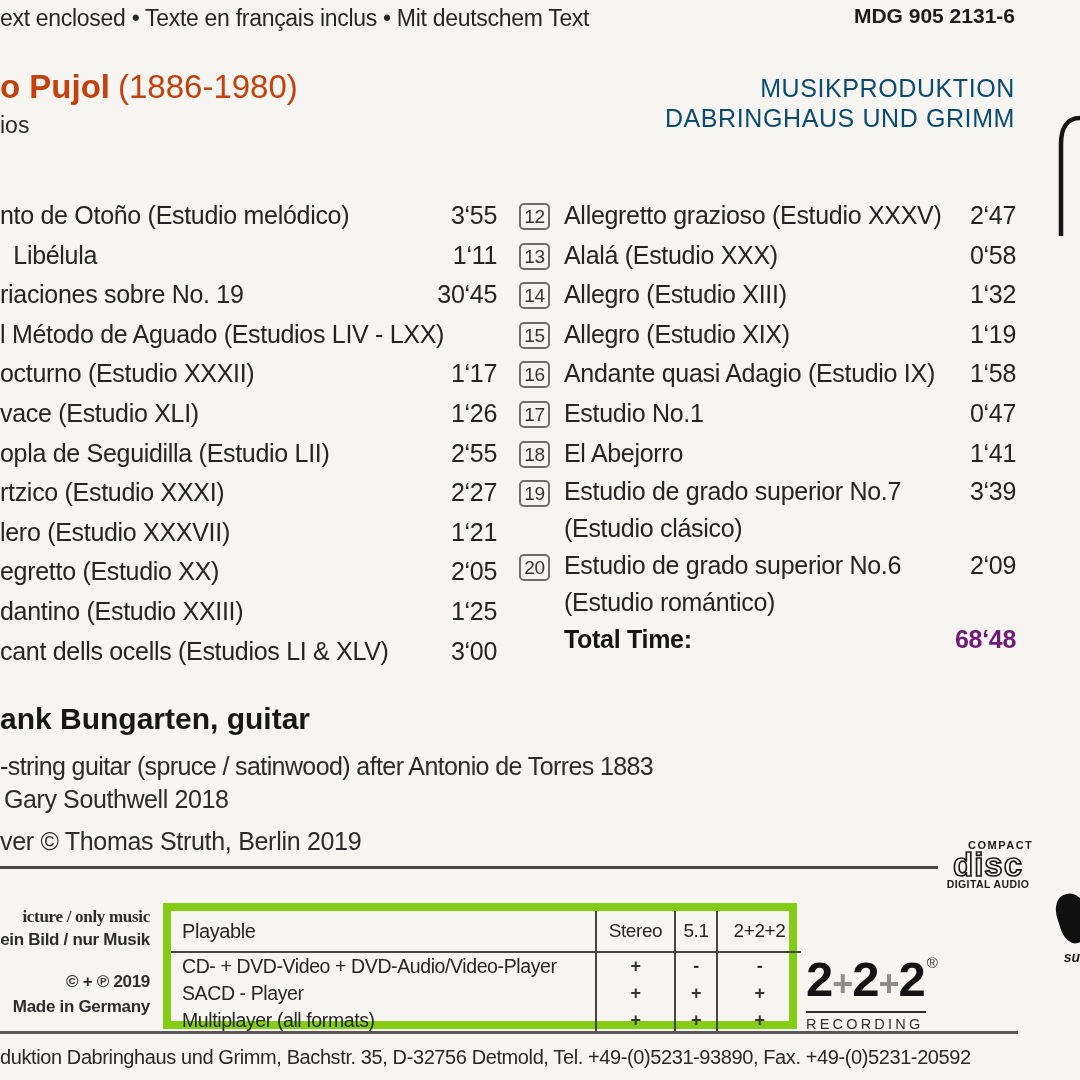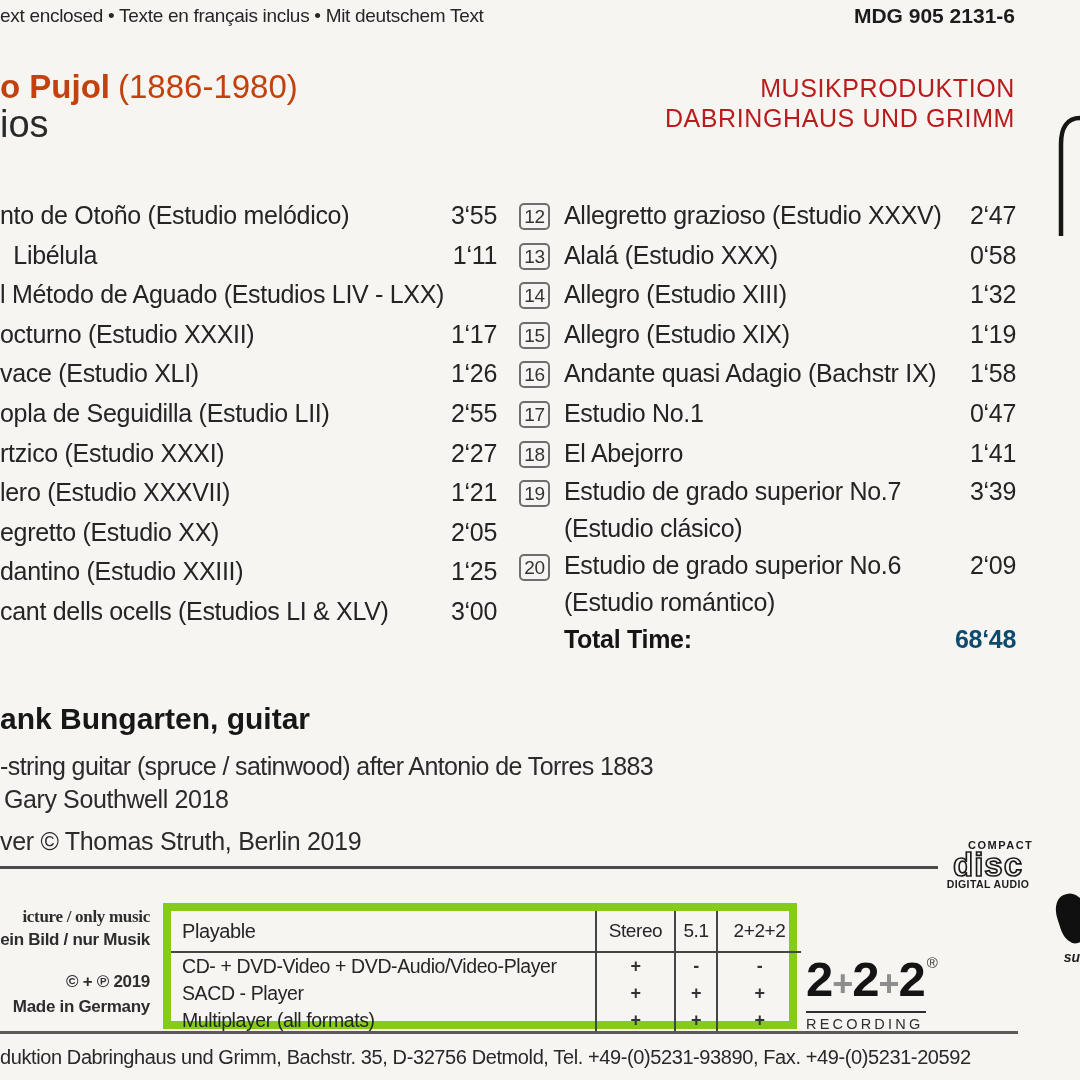--- a/index.html
+++ b/index.html
@@ -4,45 +4,45 @@
 <style>
   html,body{margin:0;padding:0;}
   body{width:1080px;height:1080px;overflow:hidden;background:#f6f5f2;
        font-family:"Liberation Sans",sans-serif;color:#222;}
   .page{position:absolute;left:0;top:0;width:1080px;height:1080px;overflow:hidden;}
 
   .abs{position:absolute;white-space:nowrap;}
   .b{font-weight:700;}
 
   
-  .top-note{left:0;top:5px;font-size:19px;letter-spacing:-.3px;color:#262626;}
+  .top-note{left:0;top:5px;font-size:23px;letter-spacing:-.3px;color:#262626;}
   .catalog{right:65px;top:4px;font-size:21px;font-weight:700;color:#1c1c1c;}
   .composer{left:0;top:68px;font-size:33px;color:#c2410c;}
   .composer .dates{margin-left:8px;font-weight:400;}
-  .worktitle{left:0;top:103px;font-size:38px;color:#2a2a2a;text-align:center;}
+  .worktitle{left:0;top:112px;font-size:23px;color:#2a2a2a;text-align:center;}
   .label-block{right:65px;top:74px;text-align:right;font-size:25px;line-height:29.5px;
-               letter-spacing:.6px;color:#b91c1c;white-space:nowrap;position:absolute;}
+               letter-spacing:.6px;color:#0c4a6e;white-space:nowrap;position:absolute;}
   .curve{position:absolute;left:1052px;top:106px;}
 
   
   .list{position:absolute;font-size:25px;letter-spacing:-.3px;color:#242424;}
   .list-left{left:0;top:196px;width:497px;}
   .list-right{left:519px;top:196px;width:497px;}
   .row{position:relative;height:39.6px;}
   .row.tall{height:73.5px;}
   .t-title{position:absolute;left:0;top:0;line-height:39.6px;white-space:pre;}
   .t-time{position:absolute;right:0;top:0;line-height:39.6px;}
   .no-box{position:absolute;left:0;top:7px;width:27px;height:23px;border:2px solid #6e6e6e;
           border-radius:5px;font-size:19px;line-height:23px;text-align:center;color:#333;}
   .rt{position:absolute;left:45px;top:0;line-height:39.6px;white-space:nowrap;}
   .row.tall .rt{line-height:37px;}
   .row.tall .t-time{line-height:37px;margin-left:16px;}
   .t-sub{line-height:inherit;}
   .row.total .t-title{left:45px;font-weight:700;color:#151515;}
-  .row.total .t-time{font-weight:700;color:#0c4a6e;}
+  .row.total .t-time{font-weight:700;color:#701a75;}
 
   
   .artist{left:0;top:702px;font-size:30px;font-weight:700;color:#171717;}
   .cred1{left:0;top:752px;font-size:25px;letter-spacing:-.6px;color:#2b2b2b;}
   .cred2{left:4px;top:785px;font-size:25px;letter-spacing:-.4px;color:#2b2b2b;}
   .cred3{left:0;top:827px;font-size:25px;letter-spacing:-.3px;color:#2b2b2b;}
 
   .sep{position:absolute;height:2.5px;background:#4a4a4a;}
   .sep1{left:0;top:866px;width:938px;}
   .sep2{left:0;top:1031px;width:1018px;background:#5a5a5a;}
@@ -112,20 +112,24 @@
   <div class="list list-left">
     <div class="row">
         <span class="t-title">nto de Otoño (Estudio melódico)</span>
         <span class="t-time">3‘55</span>
       </div>
     <div class="row">
         <span class="t-title">  Libélula</span>
         <span class="t-time">1‘11</span>
       </div>
     <div class="row">
+        <span class="t-title">riaciones sobre No. 19</span>
+        <span class="t-time">30‘45</span>
+      </div>
+    <div class="row">
         <span class="t-title">l Método de Aguado (Estudios LIV - LXX)</span>
         <span class="t-time"></span>
       </div>
     <div class="row">
         <span class="t-title">octurno (Estudio XXXII)</span>
         <span class="t-time">1‘17</span>
       </div>
     <div class="row">
         <span class="t-title">vace (Estudio XLI)</span>
         <span class="t-time">1‘26</span>
@@ -172,21 +176,21 @@
         <span class="rt"><span class="t-t">Allegro (Estudio XIII)</span></span>
         <span class="t-time">1‘32</span>
       </div>
     <div class="row">
         <span class="no-box">15</span>
         <span class="rt"><span class="t-t">Allegro (Estudio XIX)</span></span>
         <span class="t-time">1‘19</span>
       </div>
     <div class="row">
         <span class="no-box">16</span>
-        <span class="rt"><span class="t-t">Andante quasi Adagio (Bachstr IX)</span></span>
+        <span class="rt"><span class="t-t">Andante quasi Adagio (Estudio IX)</span></span>
         <span class="t-time">1‘58</span>
       </div>
     <div class="row">
         <span class="no-box">17</span>
         <span class="rt"><span class="t-t">Estudio No.1</span></span>
         <span class="t-time">0‘47</span>
       </div>
     <div class="row">
         <span class="no-box">18</span>
         <span class="rt"><span class="t-t">El Abejorro</span></span>

